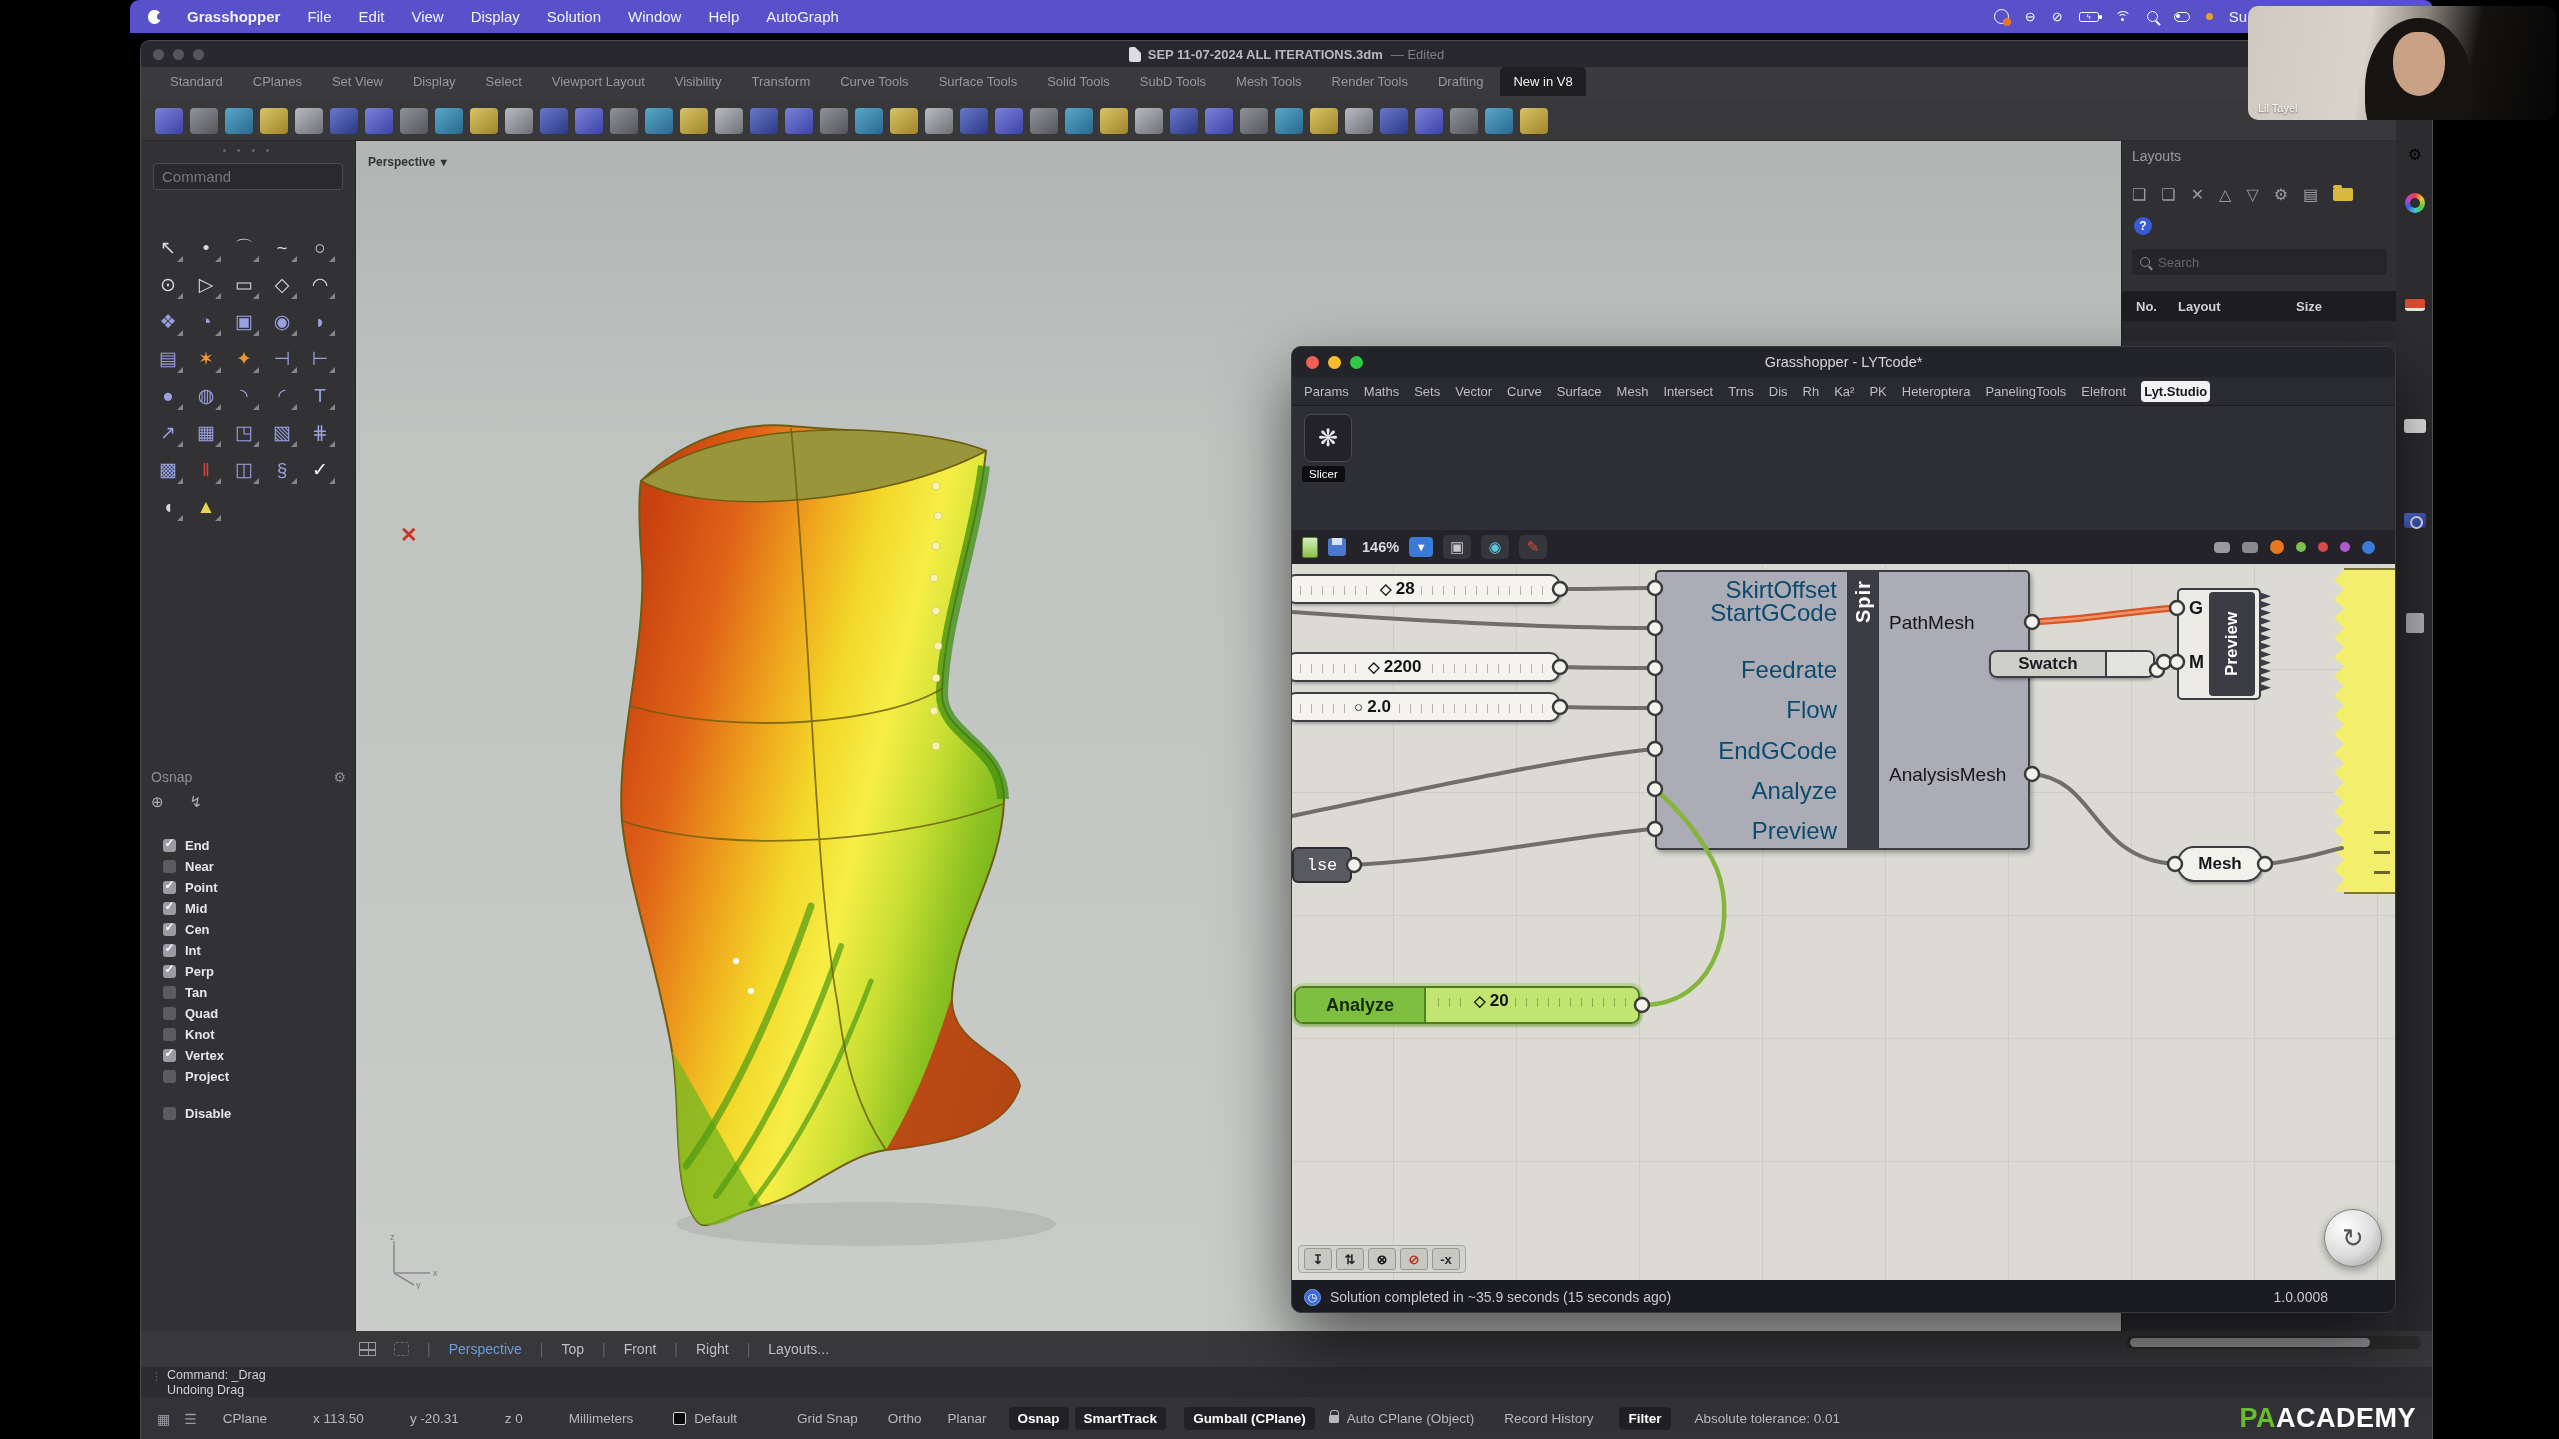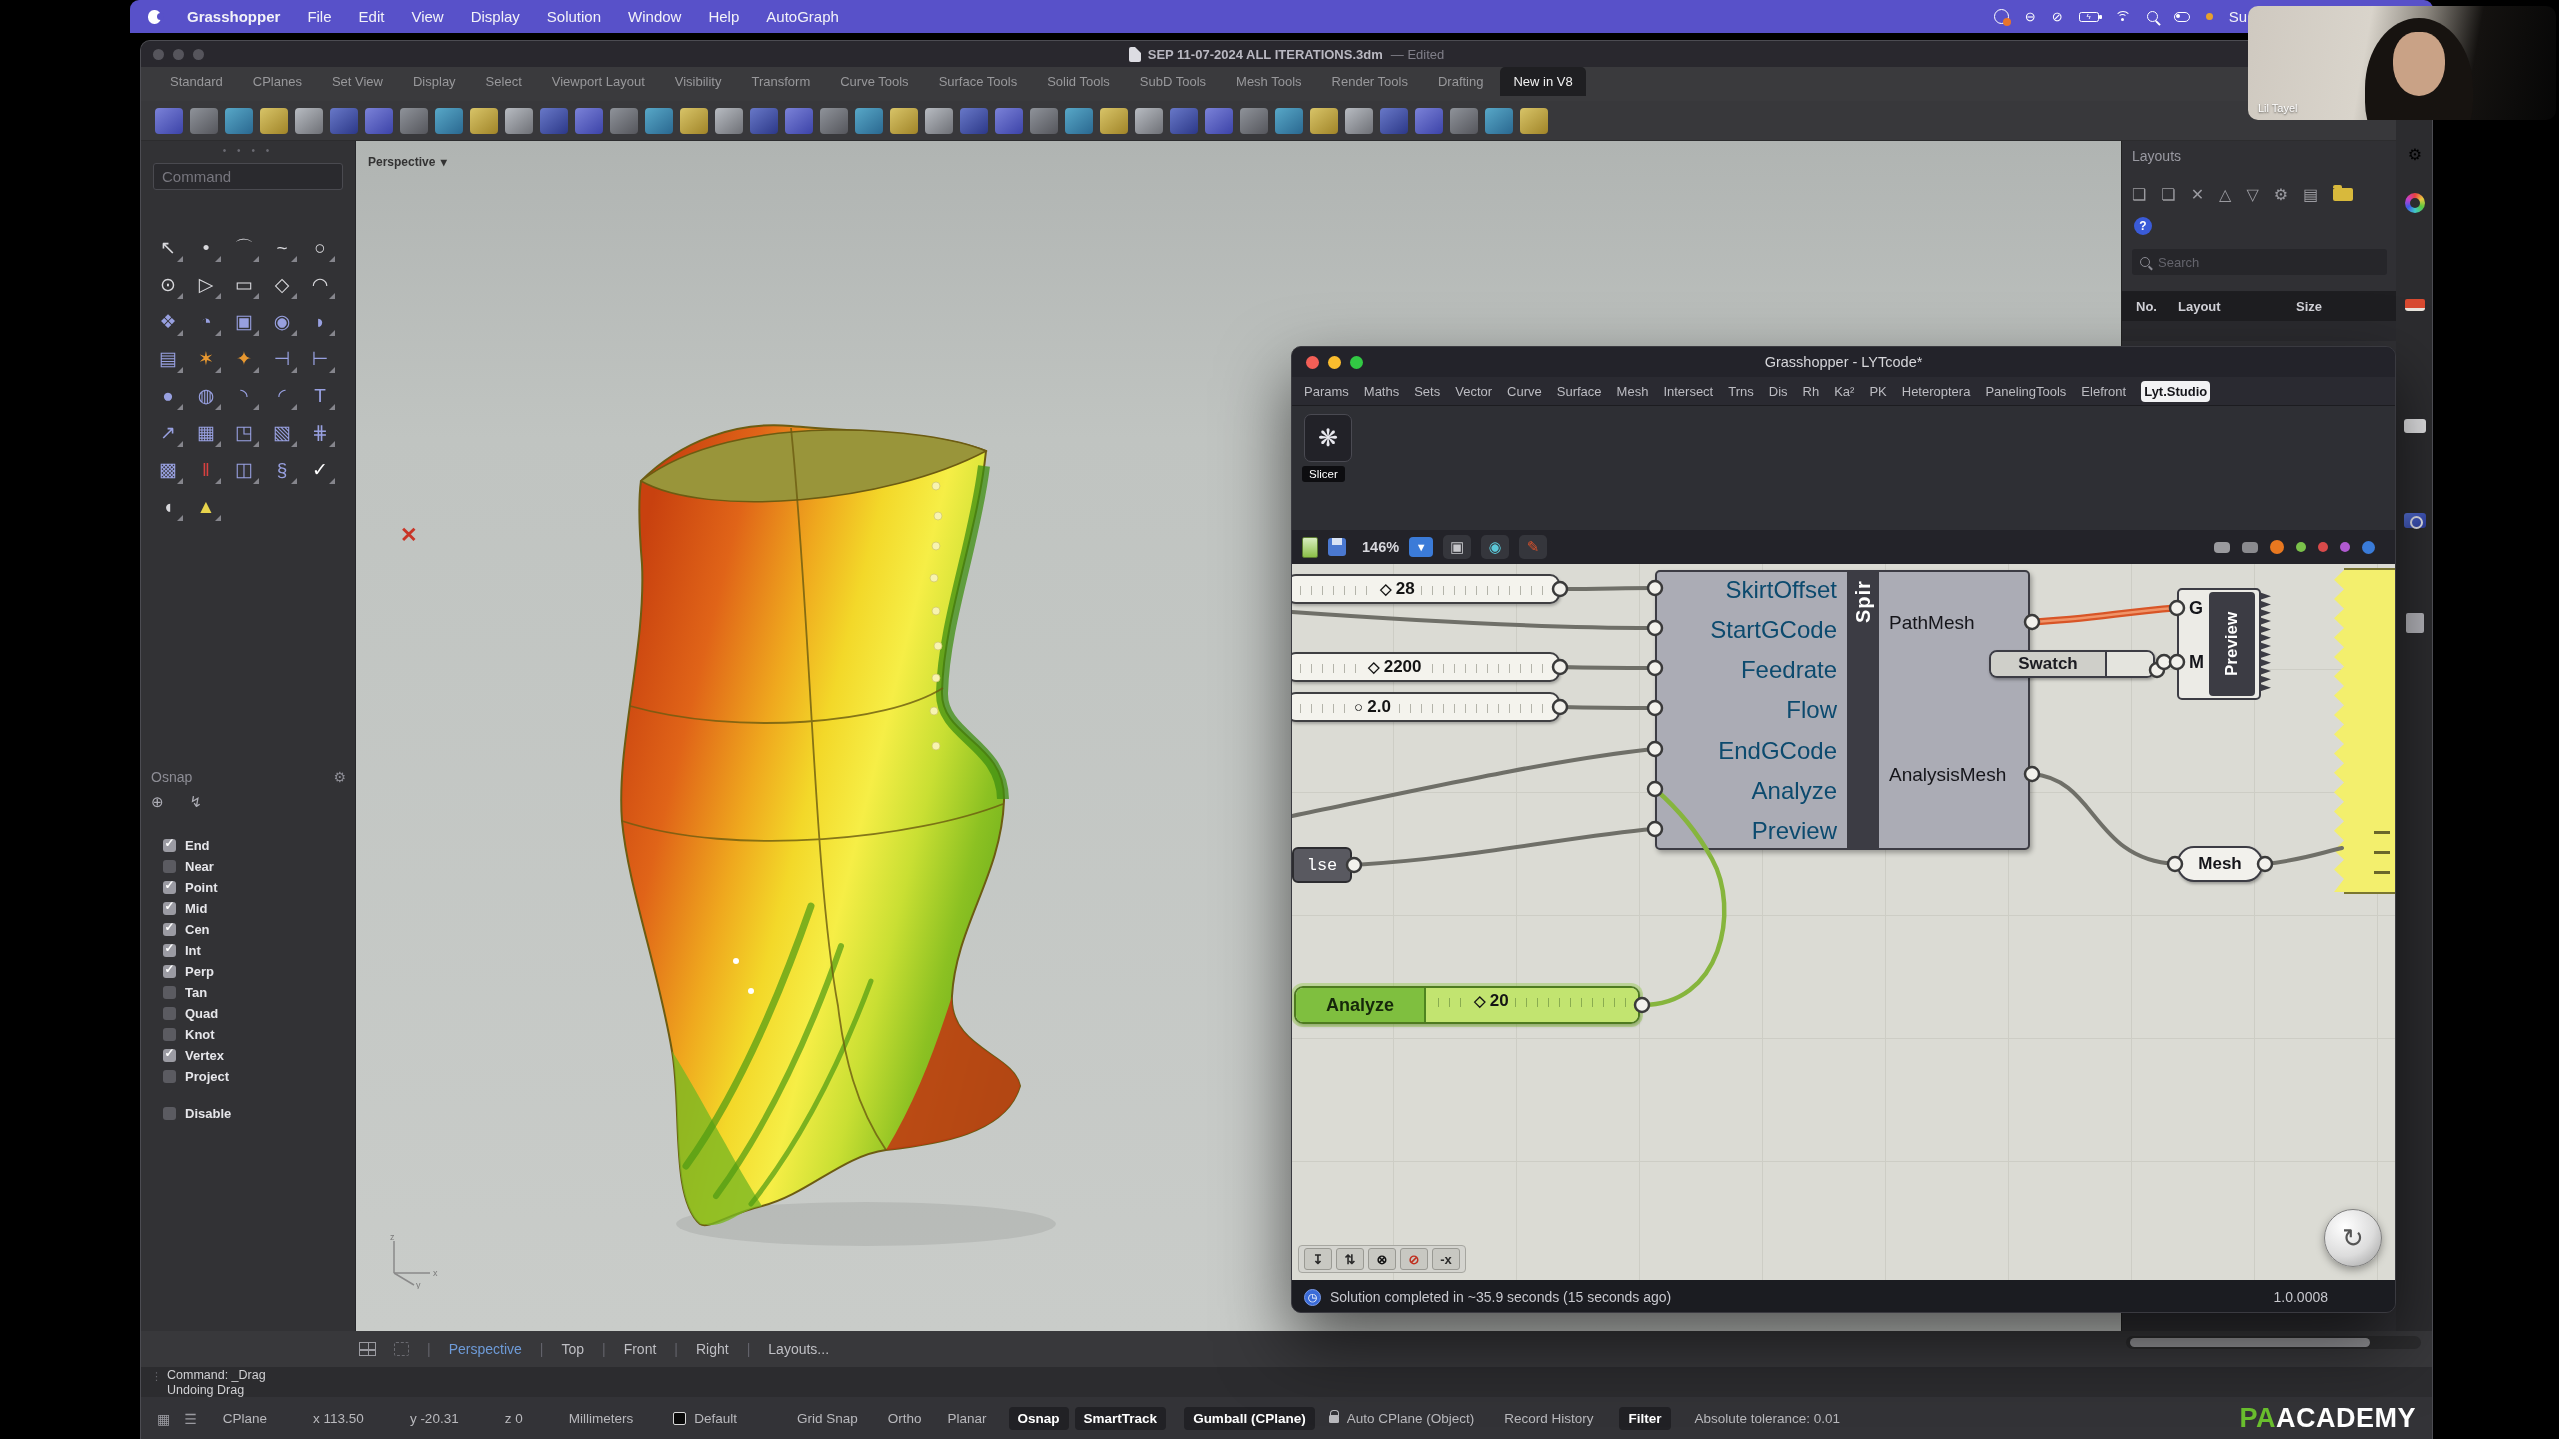--- a/index.html
+++ b/index.html
@@ -603,21 +603,21 @@
         <span class="ticks"></span>
         <span class="s-val k-d" style="left:76px">2200</span>
       </div>
       <div class="gh-slider" style="left:-6px;top:128px;width:274px">
         <span class="ticks"></span>
         <span class="s-val k-c" style="left:62px">2.0</span>
       </div>
 
       <div id="spir" class="abs">
         <span class="in" style="top:-2px">SkirtOffset</span>
-        <span class="in" style="top:38px">StartGCode</span>
+        <span class="in" style="top:21px">StartGCode</span>
         <span class="in" style="top:78px">Feedrate</span>
         <span class="in" style="top:118px">Flow</span>
         <span class="in" style="top:159px">EndGCode</span>
         <span class="in" style="top:199px">Analyze</span>
         <span class="in" style="top:239px">Preview</span>
         <span id="spir-strip">Spir</span>
         <span class="out" style="top:40px">PathMesh</span>
         <span class="out" style="top:192px">AnalysisMesh</span>
       </div>
 

